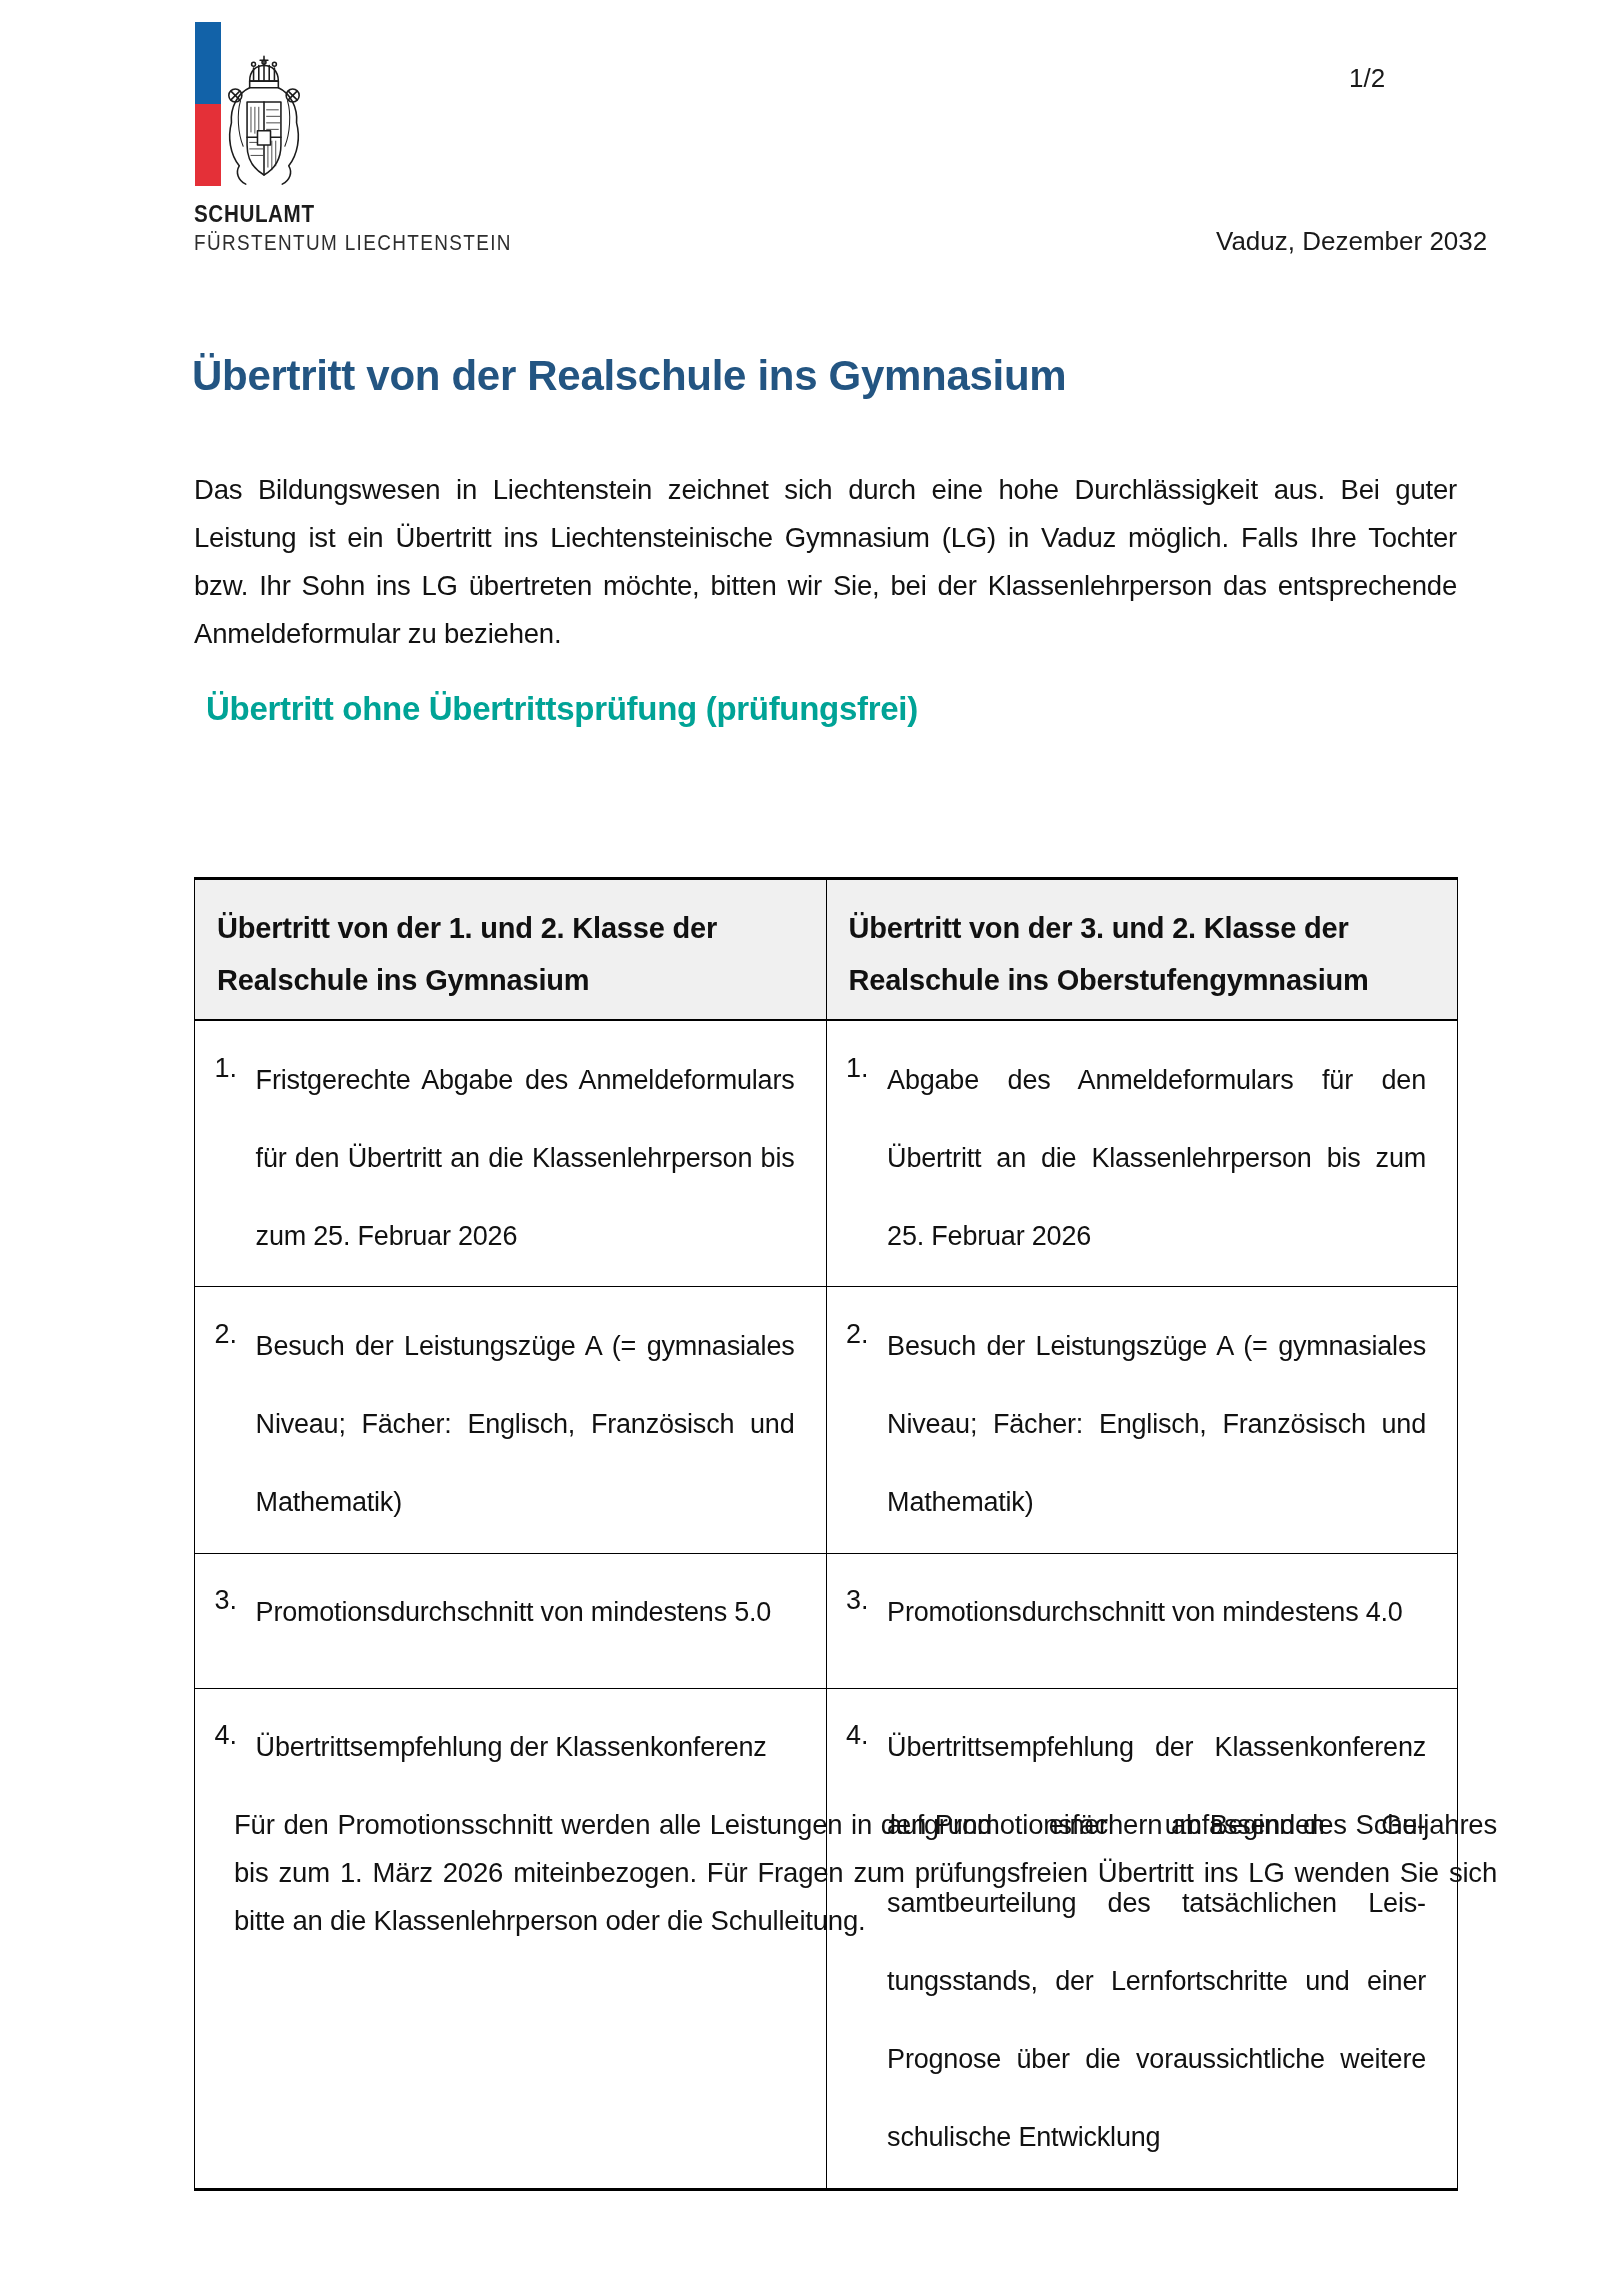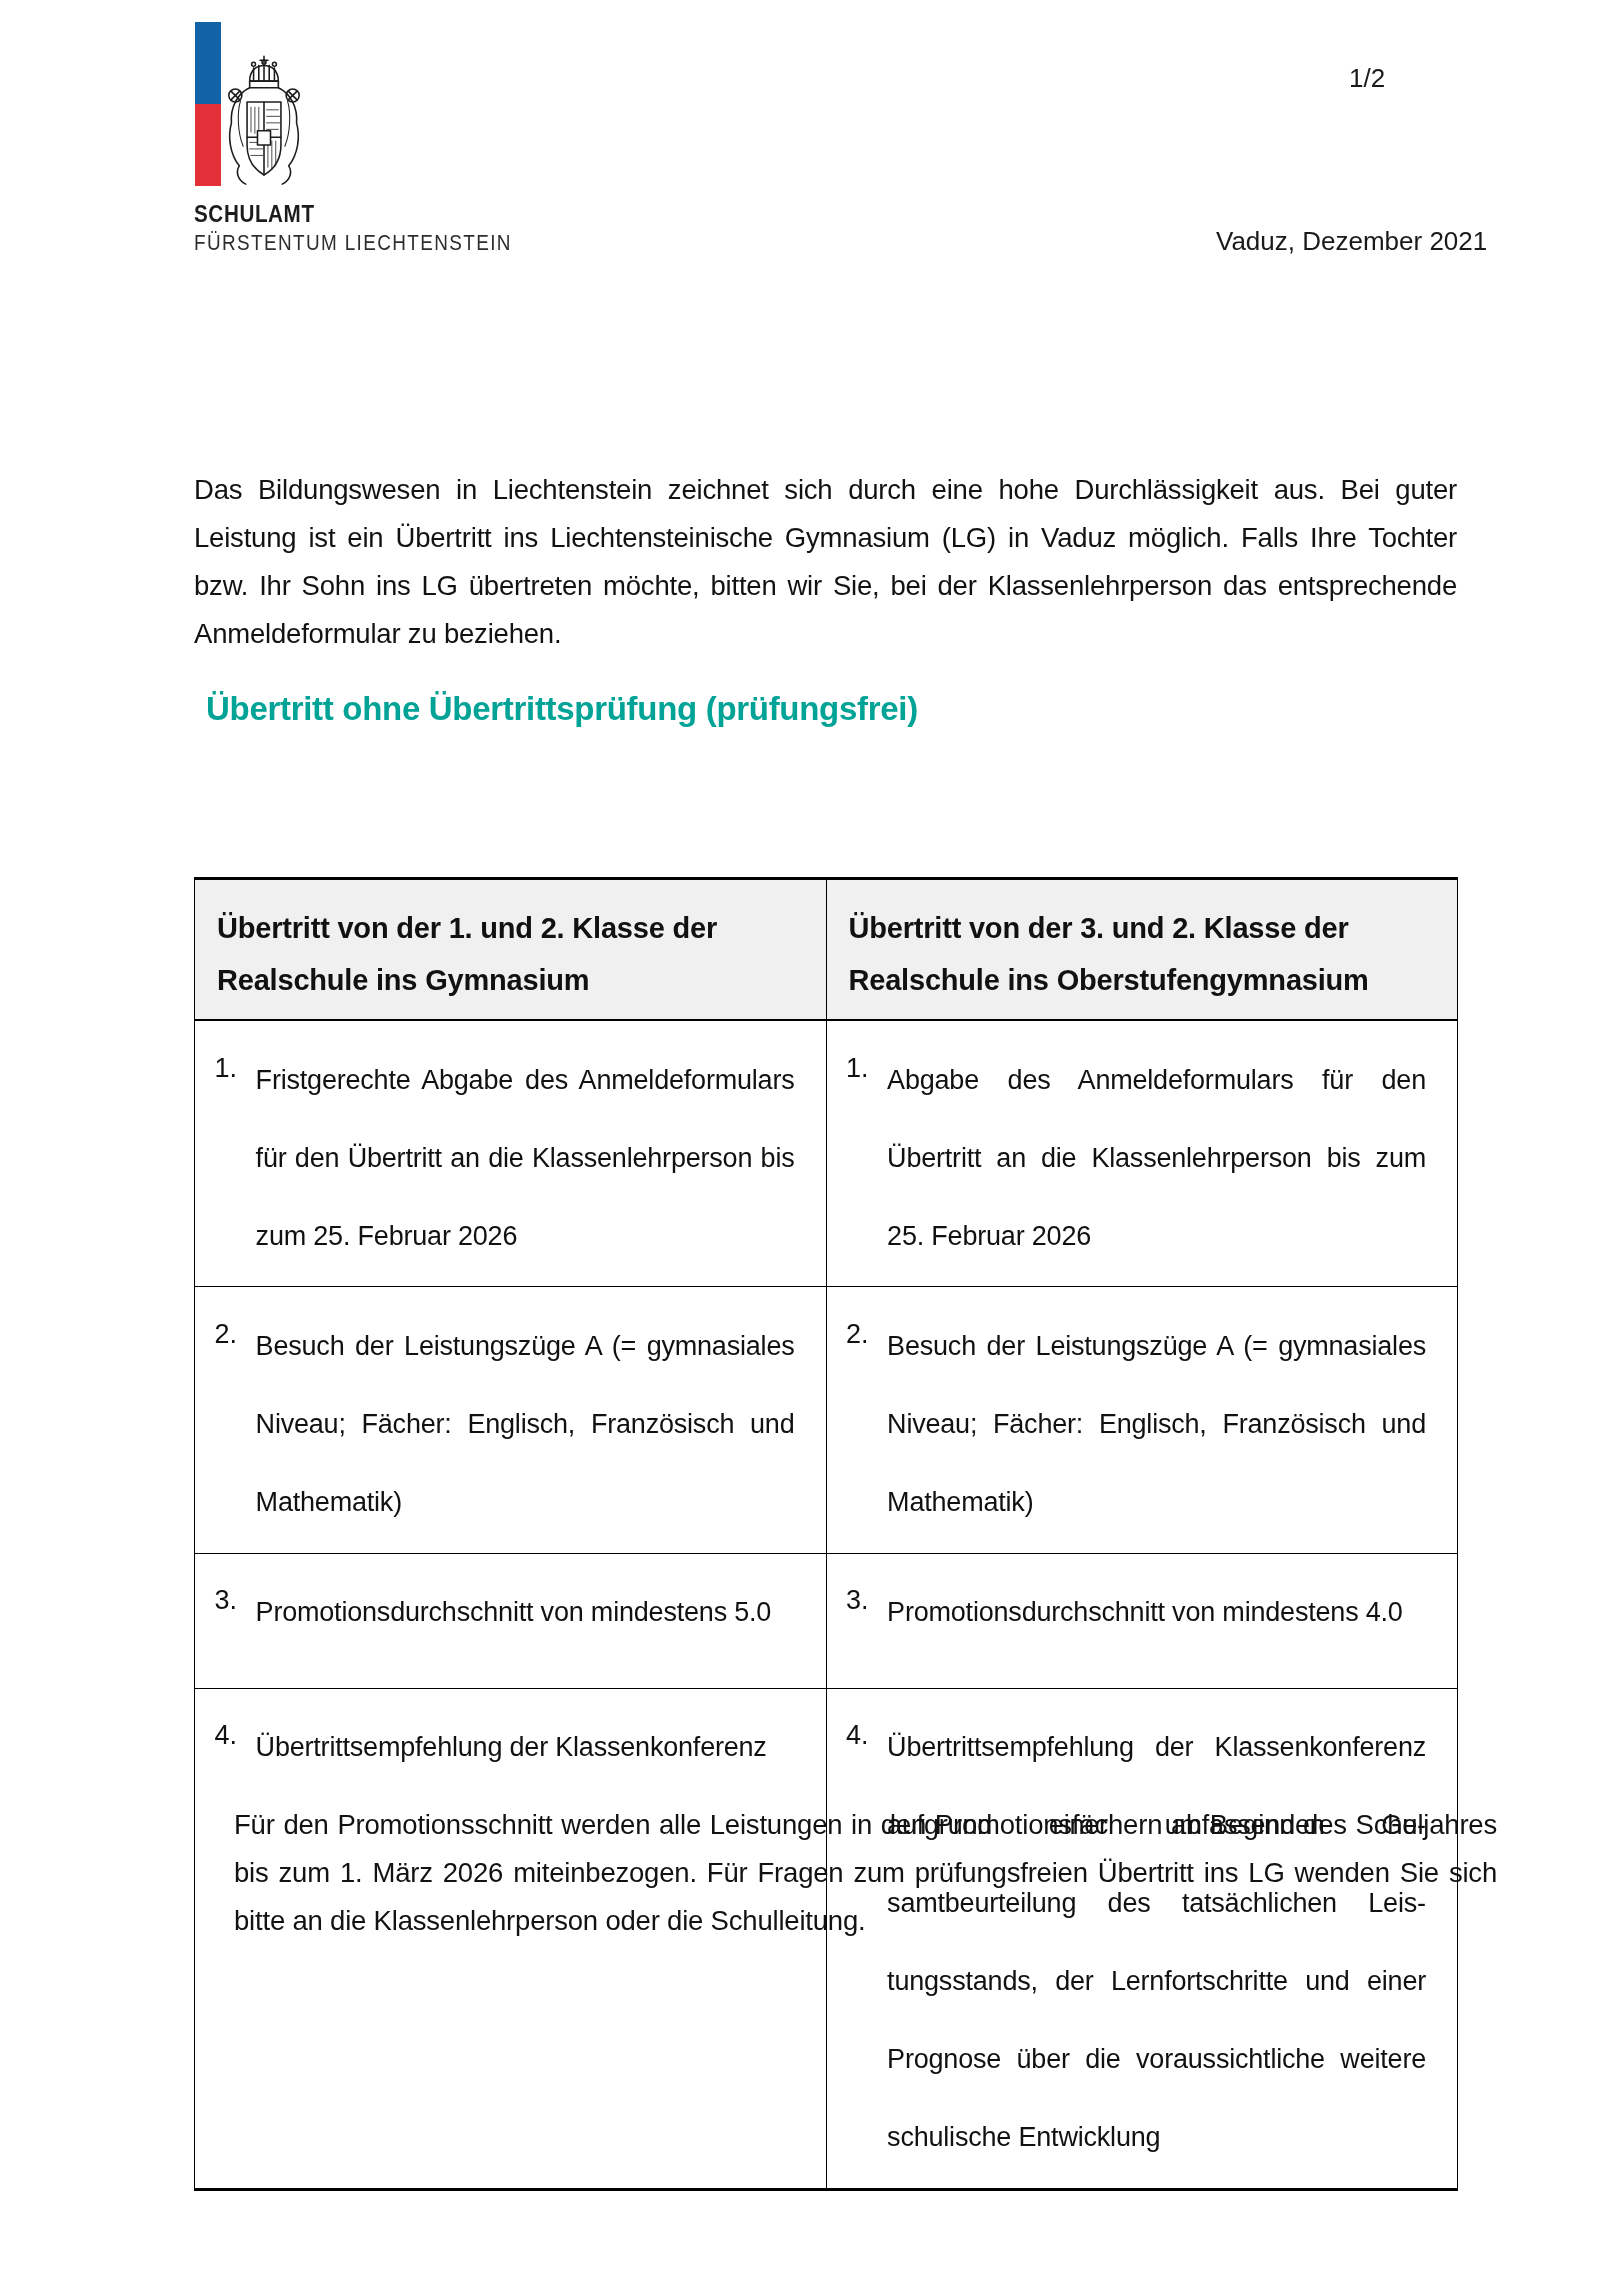--- a/index.html
+++ b/index.html
@@ -101,22 +101,23 @@
 
     <rect x="56" y="116" width="20" height="22" fill="#ffffff"></rect>
   </svg>
 
   <div class="org-block">
     <div class="org-name">SCHULAMT</div>
     <div class="org-sub">FÜRSTENTUM LIECHTENSTEIN</div>
   </div>
 
   <div class="page-num">1/2</div>
-  <div class="date-line">Vaduz, Dezember 2021</div>
+  <div class="date-line">Vaduz, Dezember 2032</div>
 
+  <h1 class="doc-title">Übertritt von der Realschule ins Gymnasium</h1>
 
   <p class="para para-intro">Das Bildungswesen in Liechtenstein zeichnet sich durch eine hohe Durchlässigkeit aus. Bei guter Leistung ist ein Übertritt ins Liechtensteinische Gymnasium (LG) in Vaduz möglich. Falls Ihre Toch­ter bzw. Ihr Sohn ins LG übertreten möchte, bitten wir Sie, bei der Klassenlehrperson das ent­sprechende Anmeldeformular zu beziehen.</p>
 
   <h2 class="section-heading">Übertritt ohne Übertrittsprüfung (prüfungsfrei)</h2>
 
 
   <table class="cond-table">
     <colgroup>
         <col style="width:50%">
         <col style="width:50%">

